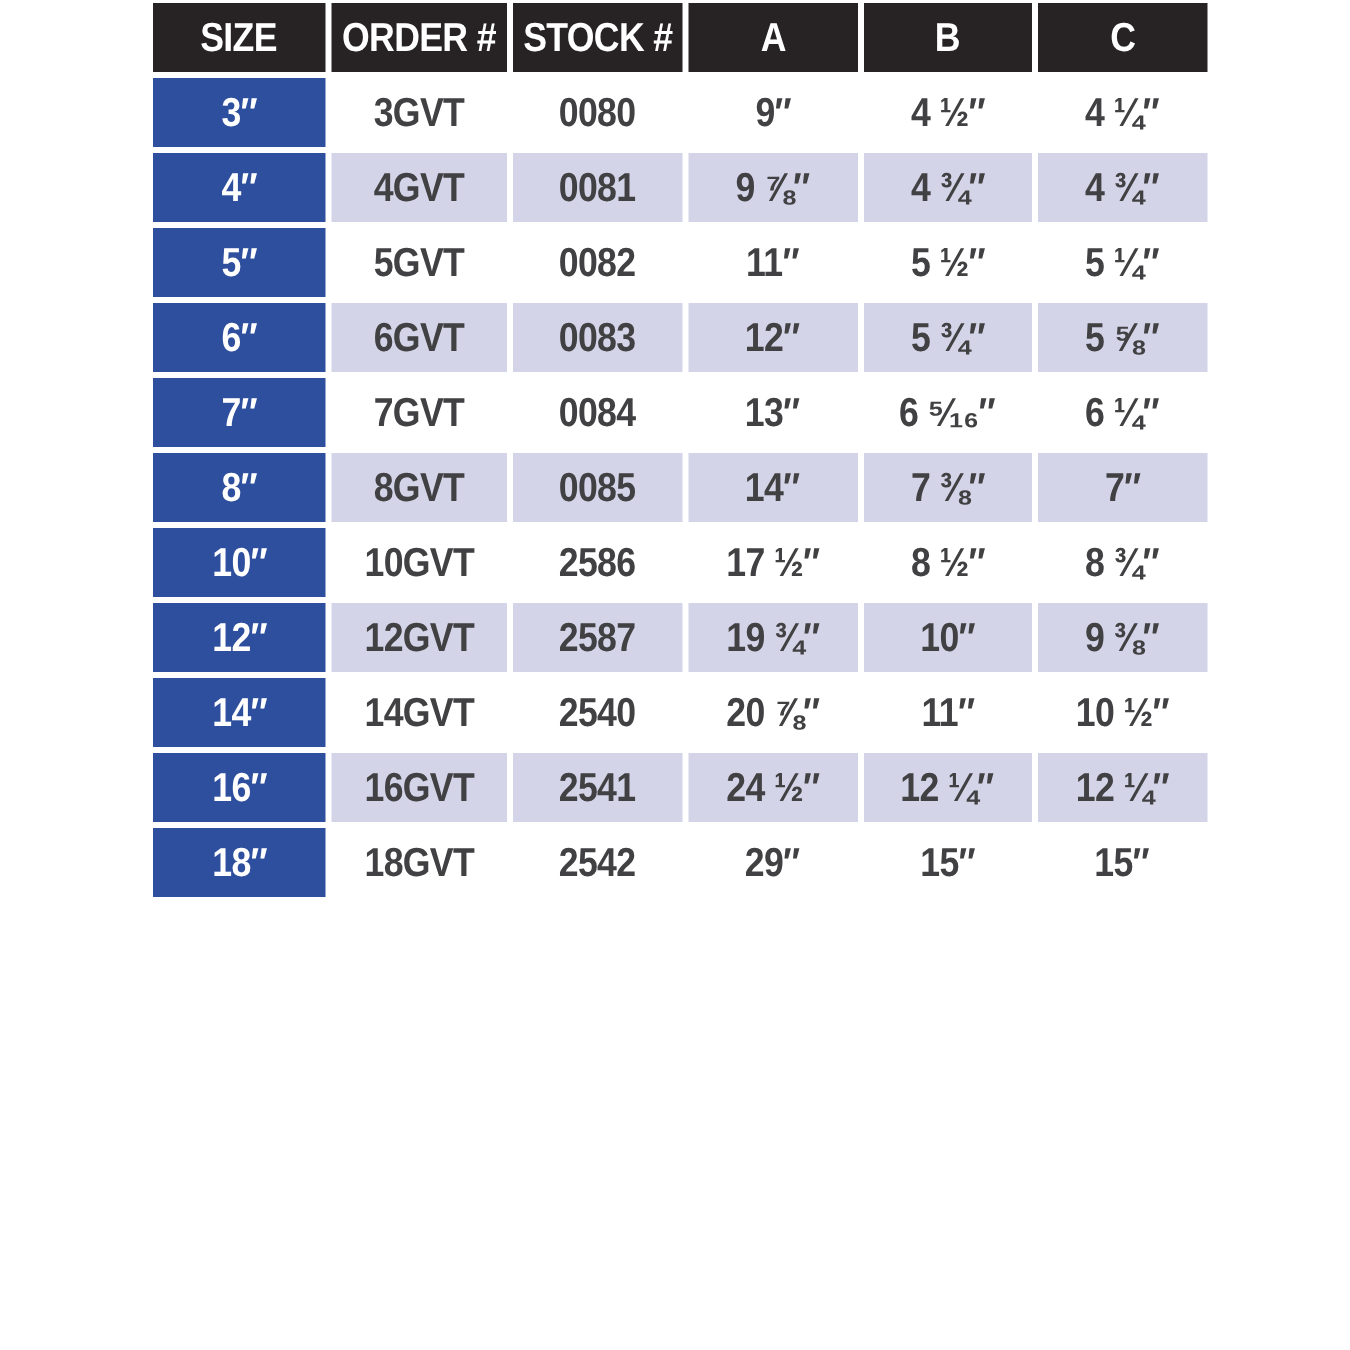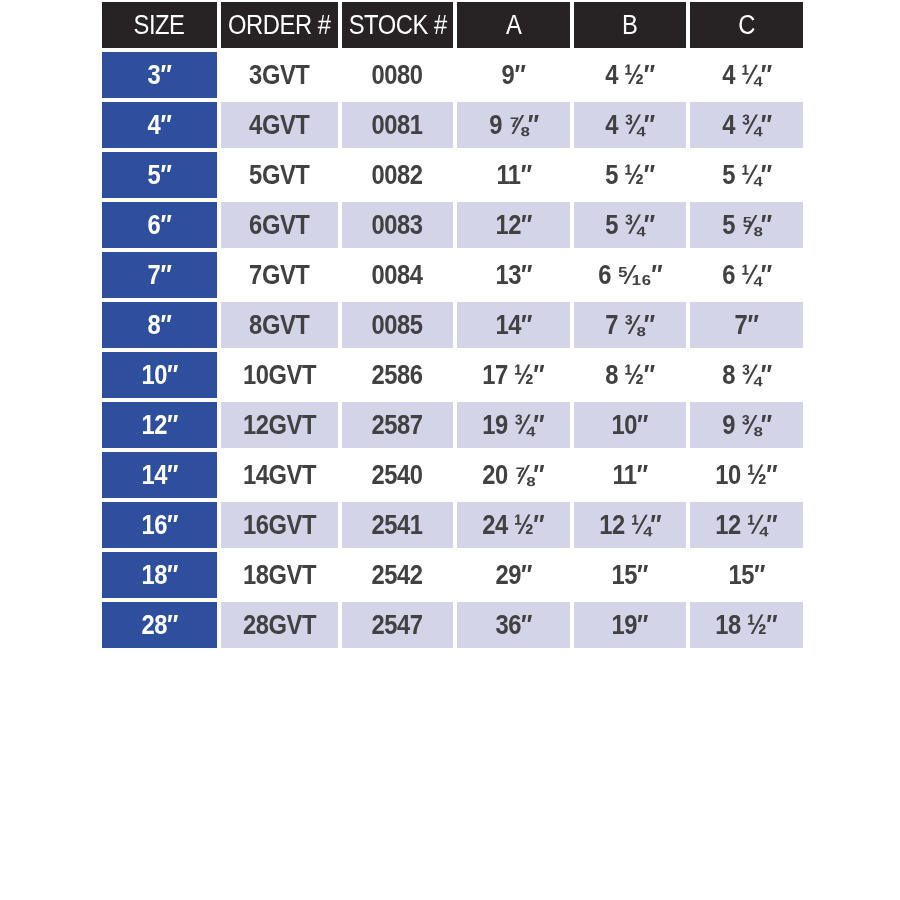--- a/index.html
+++ b/index.html
@@ -43,21 +43,21 @@
     padding: 0;
     text-align: center;
     vertical-align: middle;
     white-space: nowrap;
     overflow: hidden;
   }
   th {
     background: var(--header-bg);
     color: var(--header-text);
     font-size: 27px;
-    font-weight: 400;
+    font-weight: 700;
   }
   td {
     background: var(--row-bg);
     color: var(--cell-text);
     font-size: 27px;
     font-weight: 700;
   }
   tr.alt td { background: var(--row-alt-bg); }
   td.size-cell {
     background: var(--size-bg) !important;
@@ -175,23 +175,15 @@
     <td><span>12 ¼″</span></td>
   </tr>
         <tr>
     <td class="size-cell"><span>18″</span></td>
     <td><span>18GVT</span></td>
     <td><span>2542</span></td>
     <td><span>29″</span></td>
     <td><span>15″</span></td>
     <td><span>15″</span></td>
   </tr>
-        <tr class="alt">
-    <td class="size-cell"><span>28″</span></td>
-    <td><span>28GVT</span></td>
-    <td><span>2547</span></td>
-    <td><span>36″</span></td>
-    <td><span>19″</span></td>
-    <td><span>18 ½″</span></td>
-  </tr>
       </tbody>
   </table>
 </div>
 
 </body></html>

